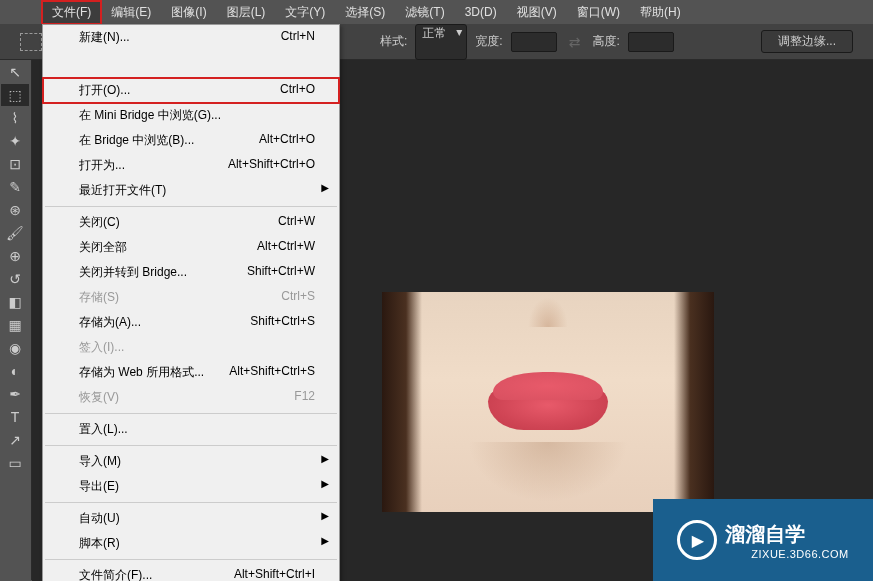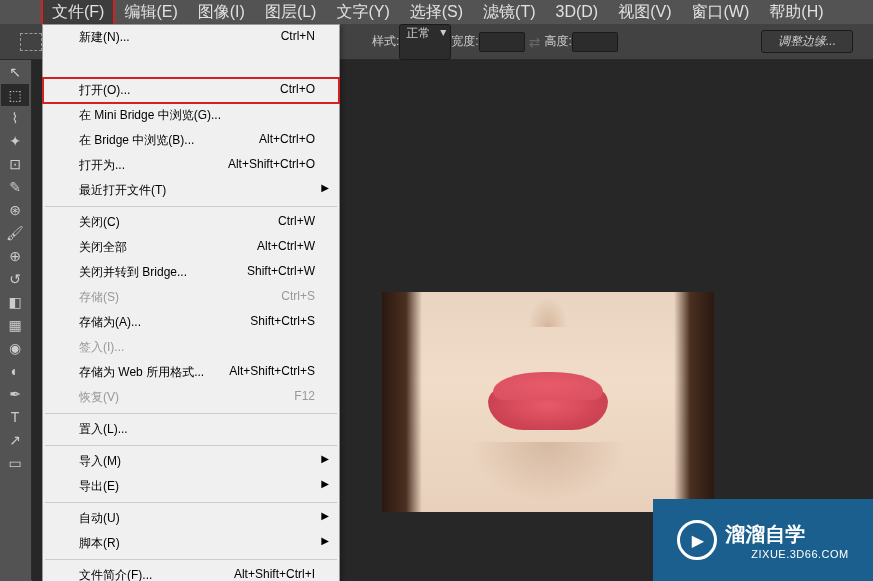--- a/index.html
+++ b/index.html
@@ -1,29 +1,29 @@
 <!DOCTYPE html>
 <html><head>
   <meta charset="utf-8">
   <style>
     * { margin: 0; padding: 0; box-sizing: border-box; font-family: "Microsoft YaHei", sans-serif; }
     body { width: 873px; height: 581px; background: #535353; overflow: hidden; position: relative; }
     
     .menubar { height: 24px; background: #535353; display: flex; align-items: center; padding-left: 42px; }
     .ps-logo { position: absolute; left: 8px; top: 2px; width: 26px; height: 20px; background: #1a3d5c; border: 1px solid #4a7a9f; border-radius: 3px; display: flex; align-items: center; justify-content: center; color: #ffffff; font-weight: bold; font-size: 12px; margin-top: 44px; }
-    .menu-item { padding: 3px 10px; color: #e0e0e0; font-size: 16px; cursor: pointer; }
+    .menu-item { padding: 3px 10px; color: #e0e0e0; font-size: 12px; cursor: pointer; }
     .menu-item.active { background: #3d3d3d; outline: 2px solid #d42020; outline-offset: -1px; }
     
-    .options-bar { height: 36px; background: #424242; display: flex; align-items: center; padding-left: 20px; border-bottom: 1px solid #2a2a2a; position: relative; }
+    .options-bar { height: 36px; background: #424242; display: flex; align-items: center; padding-left: 20px; gap: 8px; border-bottom: 1px solid #2a2a2a; position: relative; }
     .opt-icon { width: 22px; height: 18px; border: 1px dashed #999; margin-right: 10px; }
     .opt-label { color: #ccc; font-size: 12px; }
     .opt-select { background: #2c2c2c; color: #ccc; border: 1px solid #1a1a1a; height: 36px; font-size: 12px; padding: 0 20px 0 6px; border-radius: 3px; position: relative; }
     .opt-input { background: #2c2c2c; border: 1px solid #1a1a1a; width: 46px; height: 20px; border-radius: 2px; }
     .opt-arrow { color: #666; font-size: 14px; padding: 0 4px; }
-    .opt-btn { background: #3a3a3a; border: 1px solid #1a1a1a; color: #ccc; font-size: 12px; padding: 2px 16px; border-radius: 3px; margin-left: auto; margin-right: 20px; font-style: italic; }
+    .opt-btn { background: #3a3a3a; border: 1px solid #1a1a1a; color: #ccc; font-size: 12px; padding: 2px 16px; border-radius: 3px; margin-left: auto; margin-right: 20px; }
     
     .toolbar { position: absolute; left: 0; top: 60px; width: 32px; background: #535353; height: 520px; border-right: 1px solid #2a2a2a; }
     .tool { width: 28px; height: 22px; margin: 1px; display: flex; align-items: center; justify-content: center; color: #ccc; font-size: 14px; position: relative; }
     .tool.selected { background: #2a2a2a; }
     
     .dropdown { position: absolute; left: 42px; top: 24px; width: 298px; background: #f0f0f0; border: 1px solid #999; box-shadow: 2px 2px 4px rgba(0,0,0,0.3); z-index: 100; }
     .dd-item { display: flex; justify-content: space-between; padding: 4px 24px 4px 36px; font-size: 12px; color: #000; cursor: pointer; position: relative; }
     .dd-item.disabled { color: #999; }
     .dd-item.highlight { outline: 2px solid #d42020; outline-offset: -1px; margin-top: 28px; }
     .dd-item .arrow { position: absolute; right: 10px; color: #000; font-size: 10px; }

